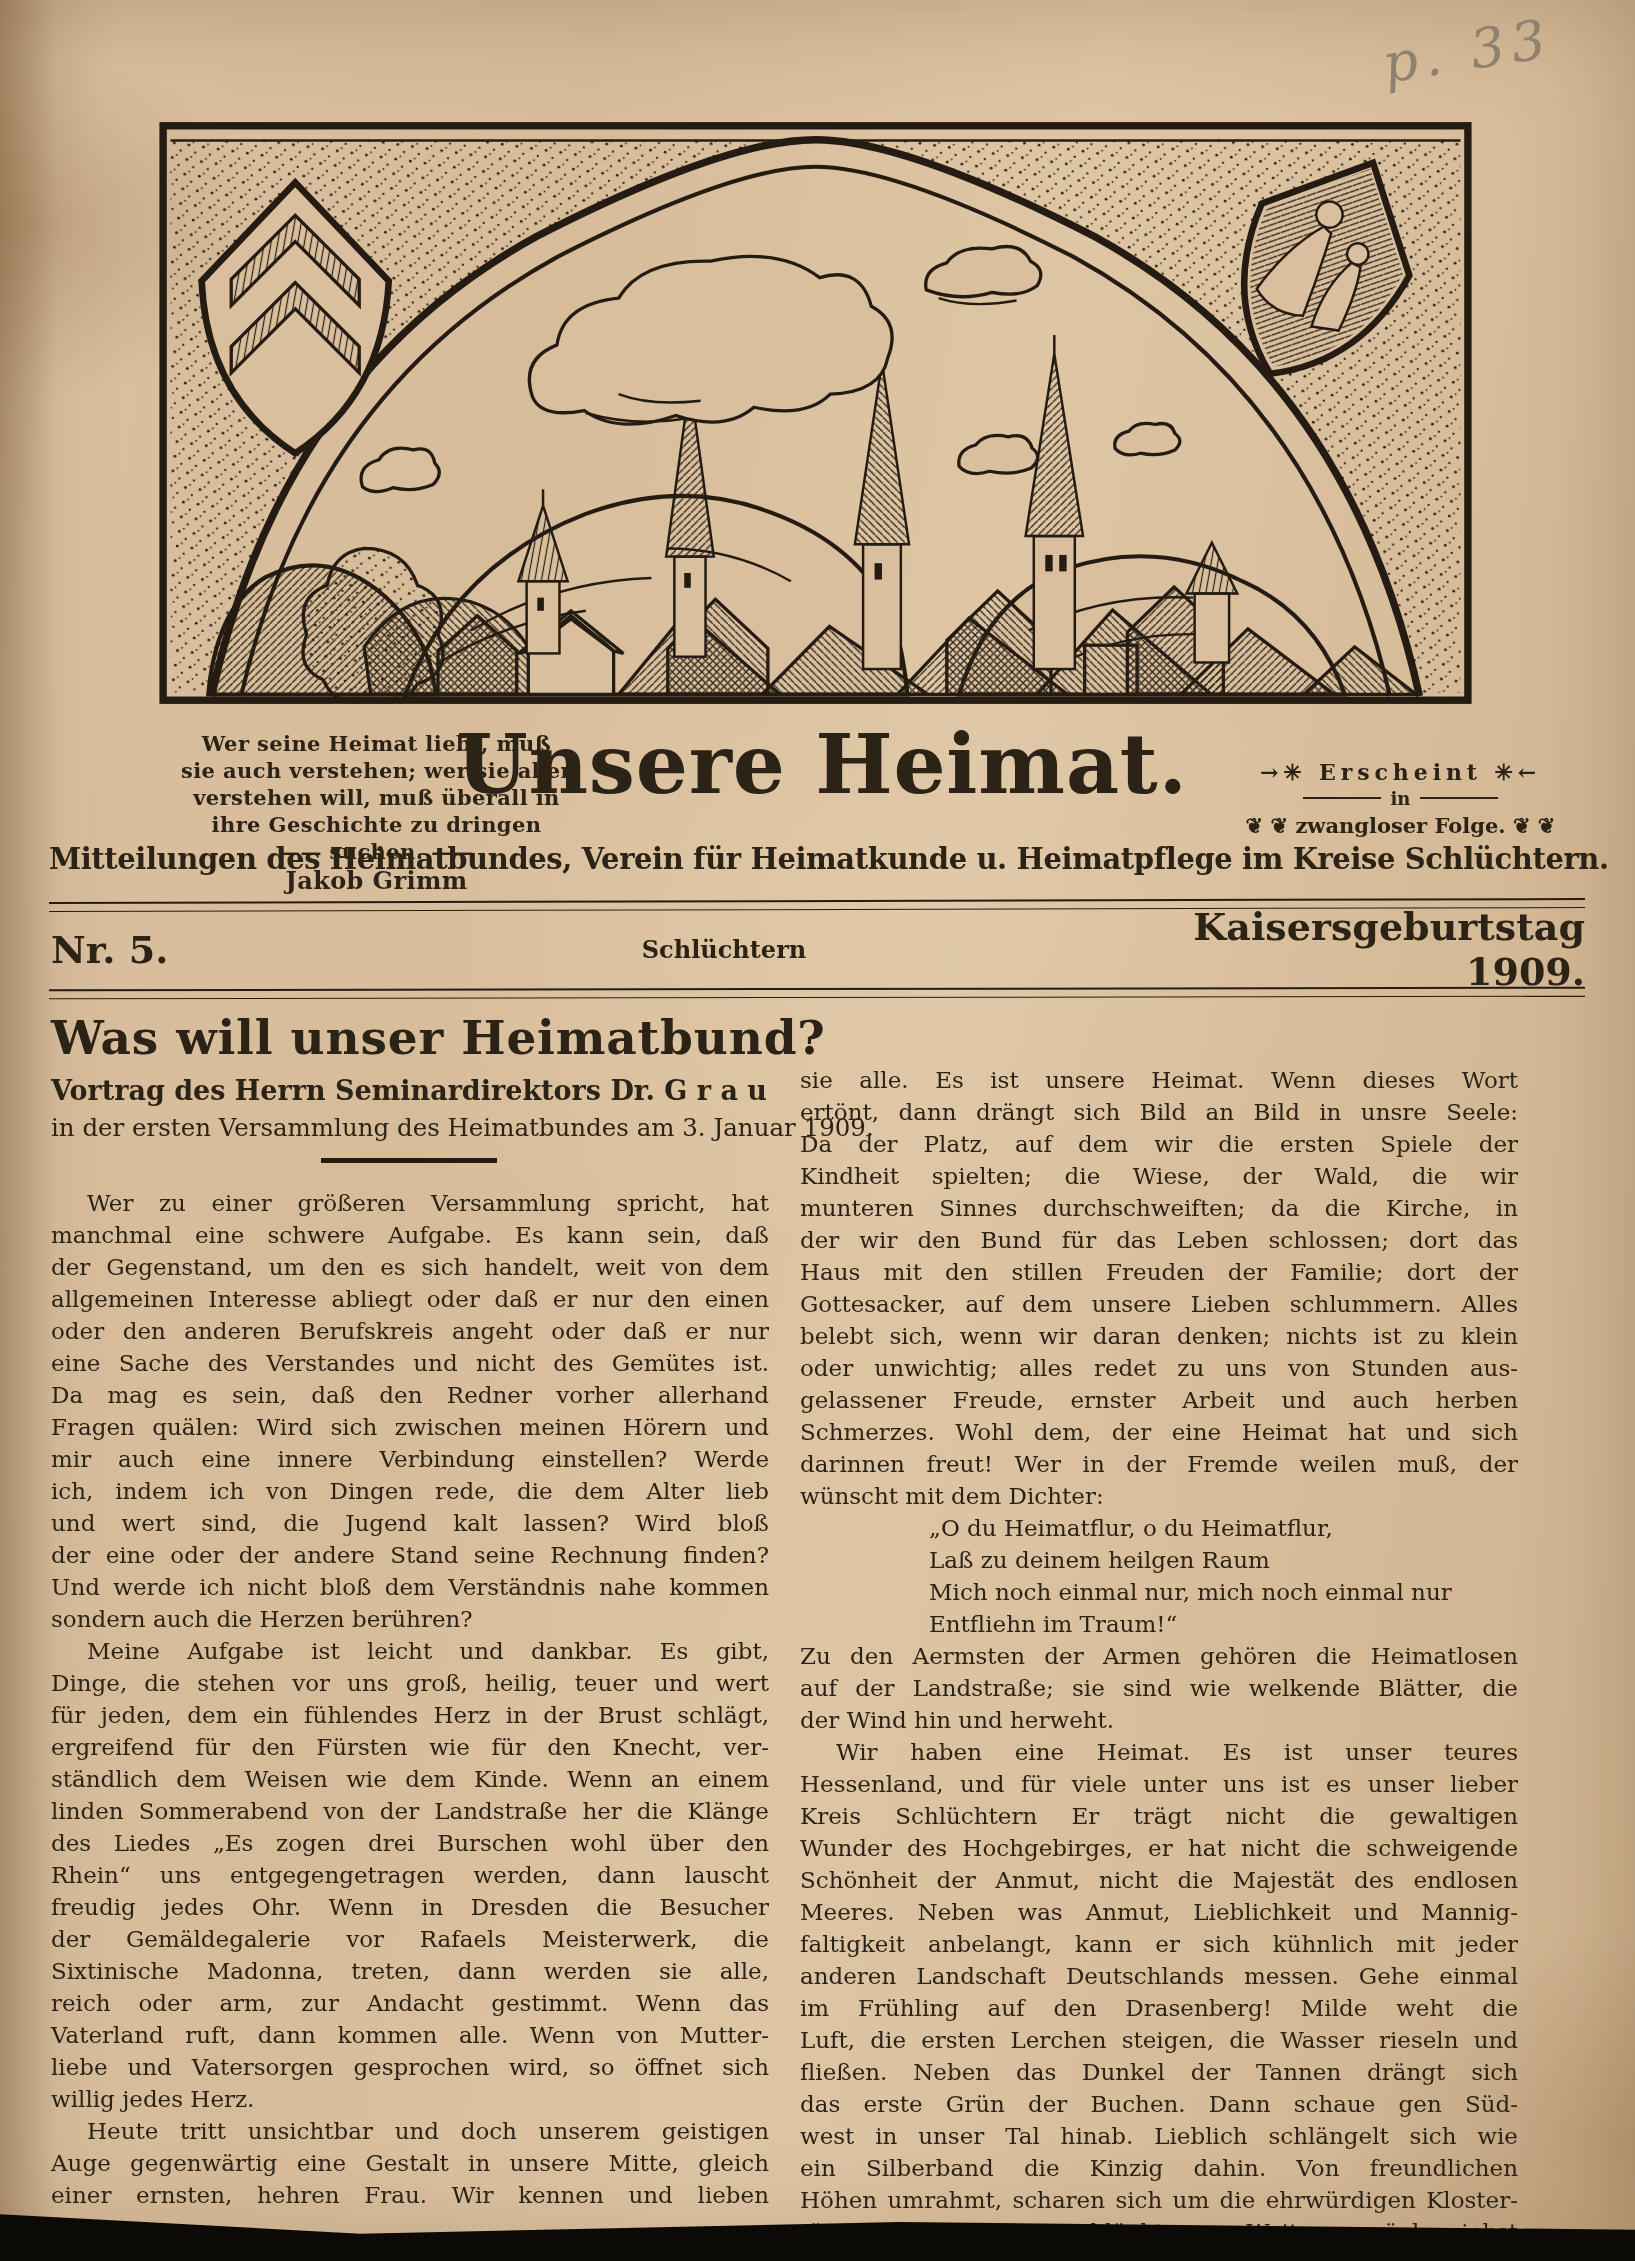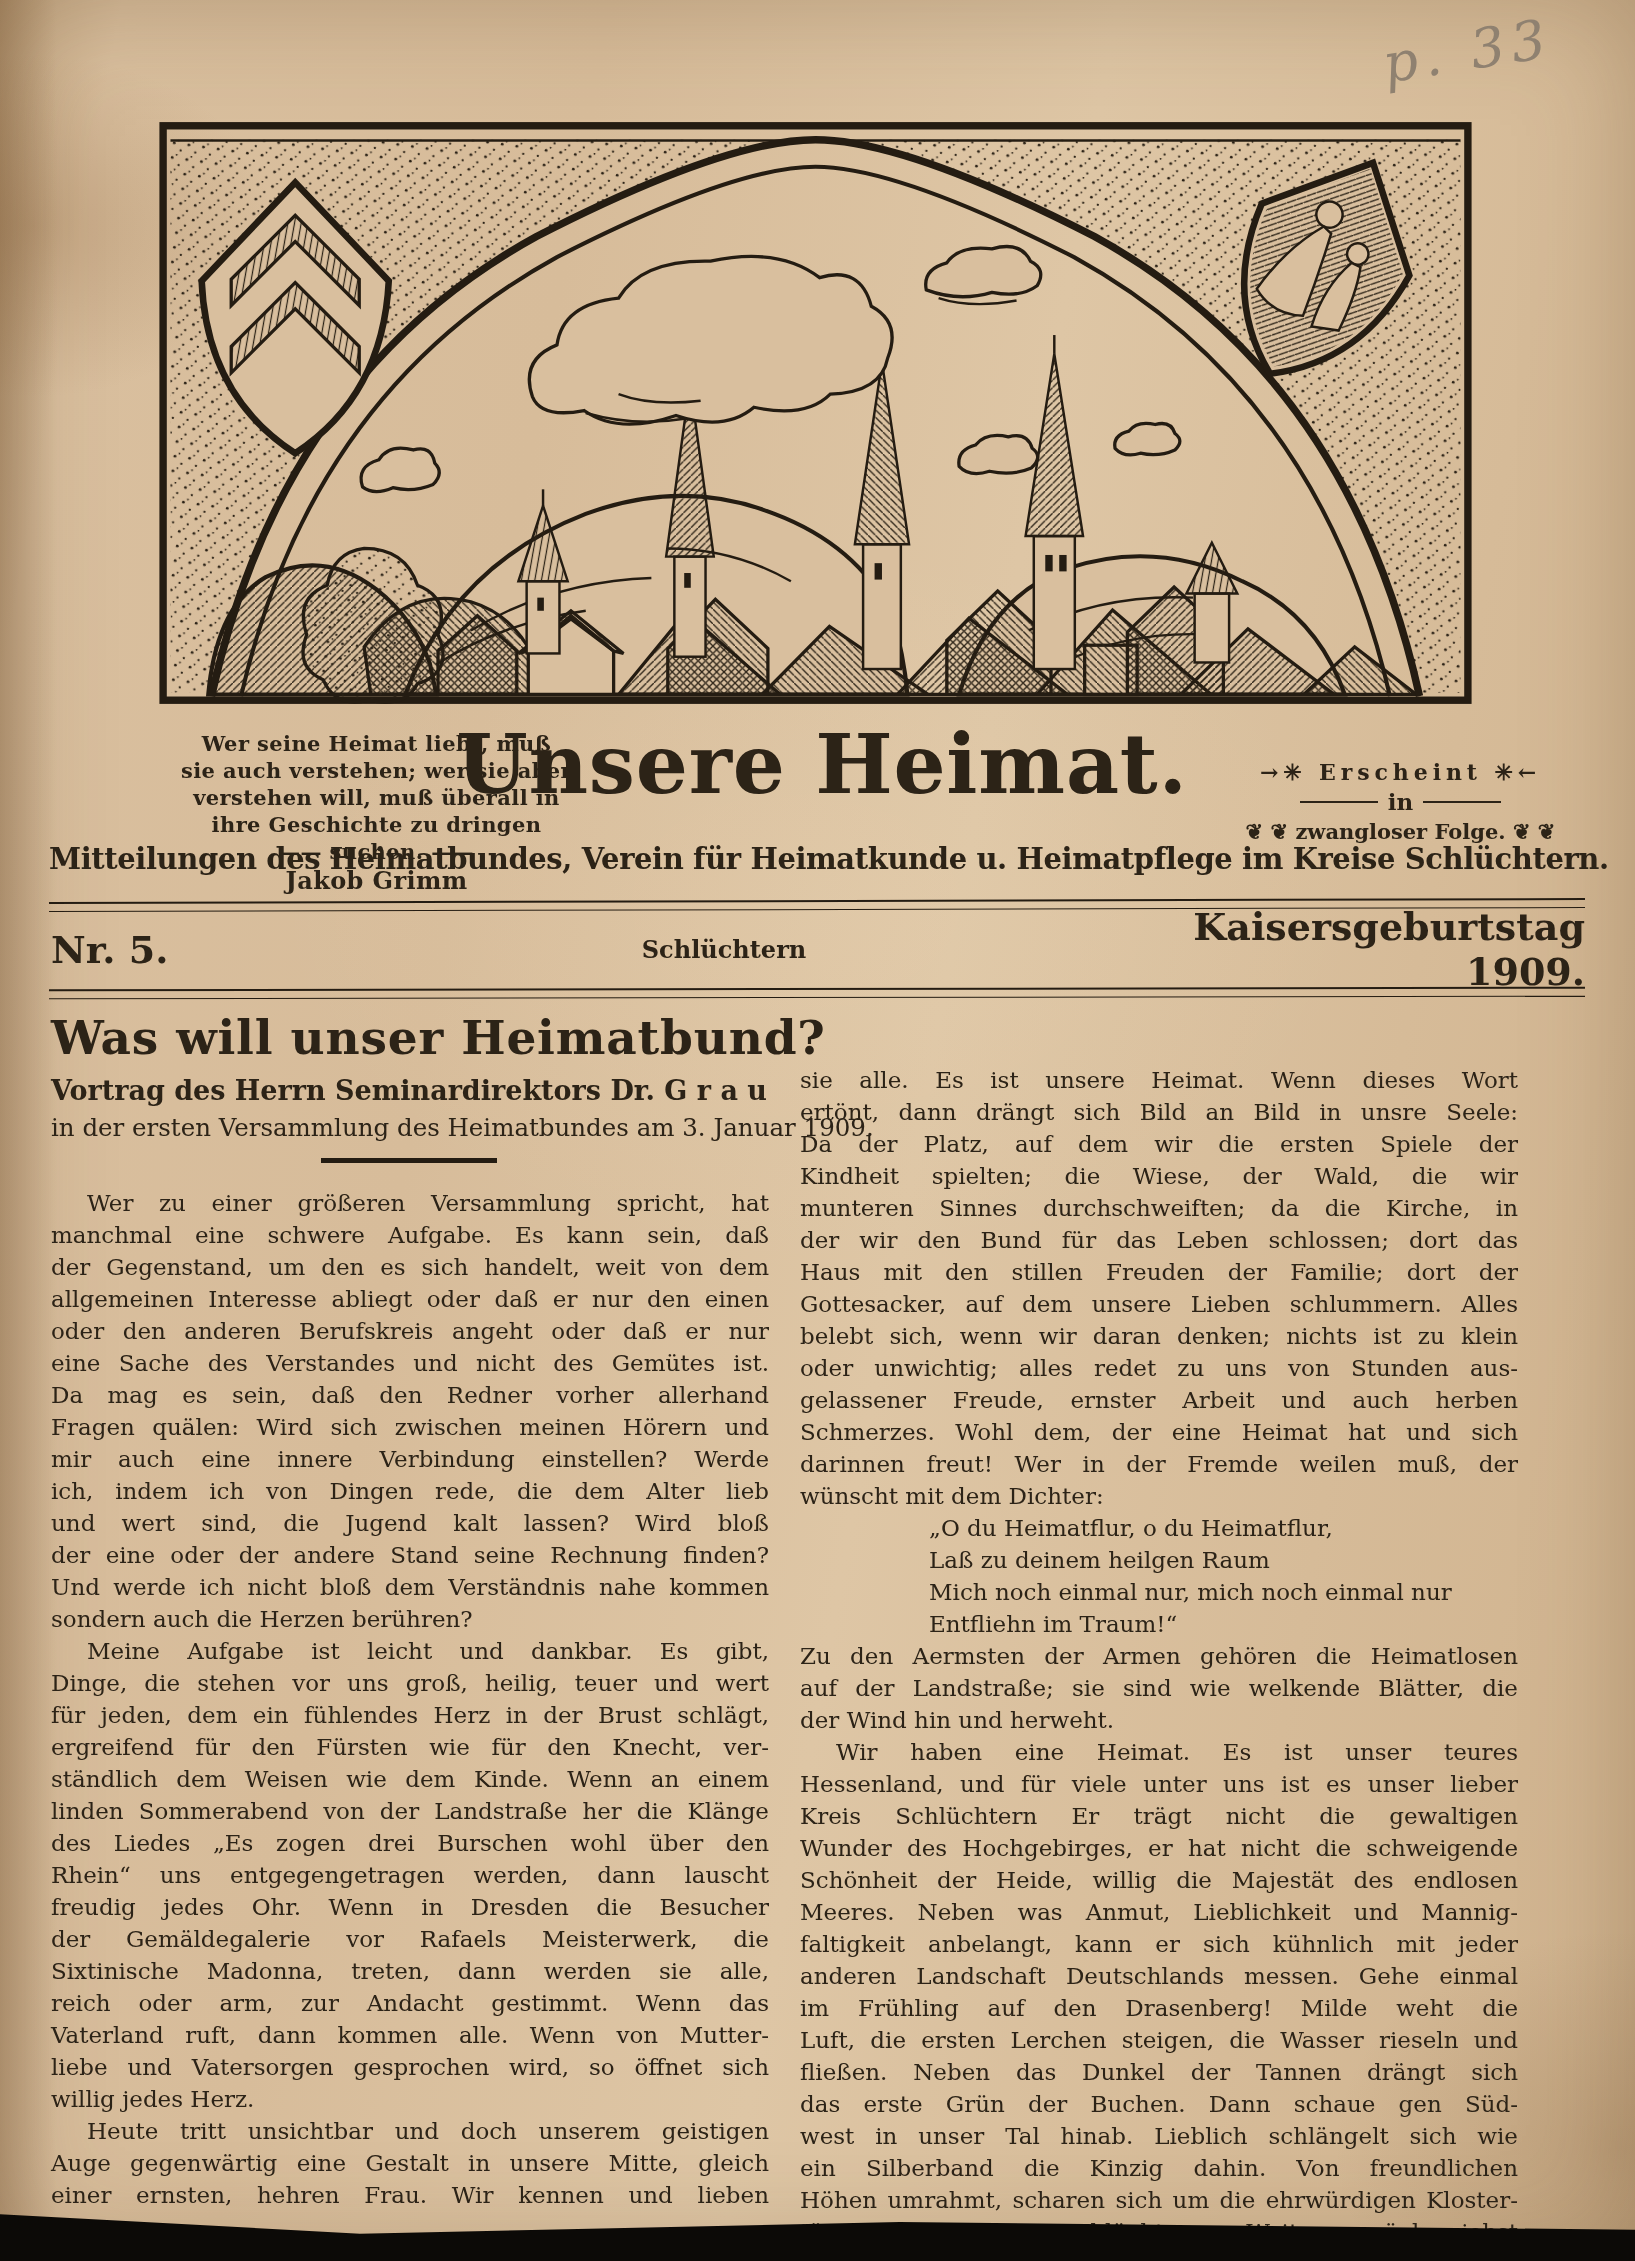--- a/index.html
+++ b/index.html
@@ -33,21 +33,21 @@
   .paper-title{
     position:absolute;left:409px;top:716px;width:826px;
     font-size:82px;line-height:97px;font-weight:bold;text-align:center;
     letter-spacing:0.8px;
   }
   .issue-info{
     position:absolute;left:1245px;top:759px;width:311px;text-align:center;
     font-weight:bold;
   }
   .issue-info .l1{font-size:22px;letter-spacing:4.9px;}
-  .issue-info .l2{font-size:23px;margin:3.3px 0;}
+  .issue-info .l2{font-size:18px;margin:3.3px 0;}
   .issue-info .l2 .dash{display:inline-block;width:78px;border-top:2.5px solid #2c2317;vertical-align:middle;margin:0 9.8px 4.9px;}
   .issue-info .l3{font-size:21px;}
   .subtitle{
     position:absolute;left:49px;top:842px;width:1537px;text-align:left;
     font-size:29px;font-weight:bold;letter-spacing:-0.4px;white-space:nowrap;
   }
   .rule-double{position:absolute;left:49px;width:1536px;height:7.4px;
     border-top:2.5px solid #241c12;border-bottom:1.6px solid #241c12;}
   .rule-a{top:900px;transform:rotate(-0.15deg);}
   .rule-b{top:988px;transform:rotate(-0.1deg);}
@@ -296,21 +296,21 @@
       <div class="line poem">Laß zu deinem heilgen Raum</div>
       <div class="line poem">Mich noch einmal nur, mich noch einmal nur</div>
       <div class="line poem">Entfliehn im Traum!“</div>
       <div class="line">Zu den Aermsten der Armen gehören die Heimatlosen</div>
       <div class="line">auf der Landstraße; sie sind wie welkende Blätter, die</div>
       <div class="line end">der Wind hin und herweht.</div>
       <div class="line indent">Wir haben eine Heimat.  Es ist unser teures</div>
       <div class="line">Hessenland, und für viele unter uns ist es unser lieber</div>
       <div class="line">Kreis Schlüchtern   Er trägt nicht die gewaltigen</div>
       <div class="line">Wunder des Hochgebirges, er hat nicht die schweigende</div>
-      <div class="line">Schönheit der Heide, willig die Majestät des endlosen</div>
+      <div class="line">Schönheit der Anmut, nicht die Majestät des endlosen</div>
       <div class="line">Meeres.  Neben was Anmut, Lieblichkeit und Mannig-</div>
       <div class="line">faltigkeit anbelangt, kann er sich kühnlich mit jeder</div>
       <div class="line">anderen Landschaft Deutschlands messen.  Gehe einmal</div>
       <div class="line">im Frühling auf den Drasenberg!  Milde weht die</div>
       <div class="line">Luft, die ersten Lerchen steigen, die Wasser rieseln und</div>
       <div class="line">fließen.  Neben das Dunkel der Tannen drängt sich</div>
       <div class="line">das erste Grün der Buchen.  Dann schaue gen Süd-</div>
       <div class="line">west in unser Tal hinab.  Lieblich schlängelt sich wie</div>
       <div class="line">ein Silberband die Kinzig dahin.  Von freundlichen</div>
       <div class="line">Höhen umrahmt, scharen sich um die ehrwürdigen Kloster-</div>

